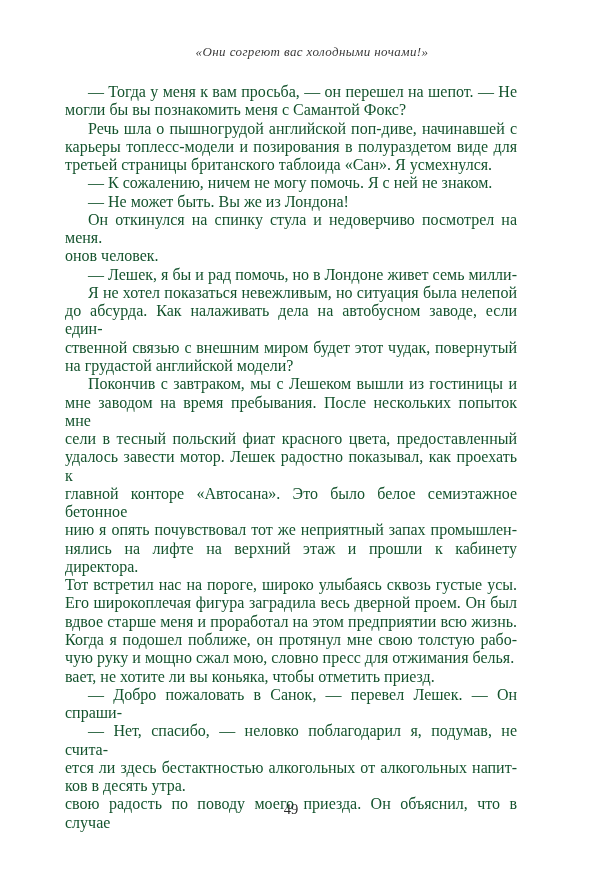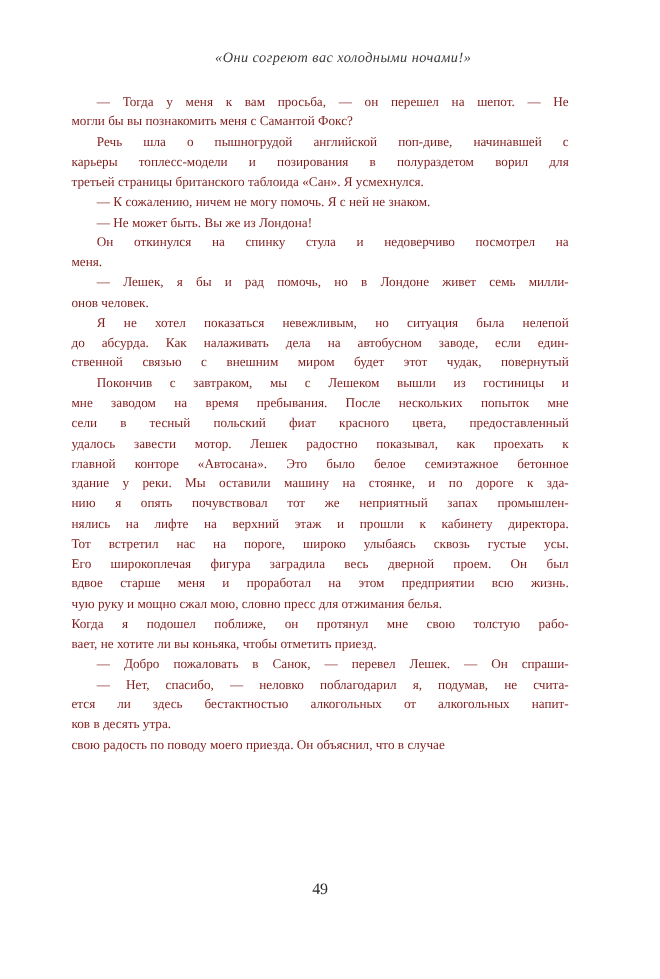--- a/index.html
+++ b/index.html
@@ -26,23 +26,23 @@
     font-style: italic;
     font-size: 13px;
     letter-spacing: 0.4px;
     color: #3a3a3a;
   }
   .text-body {
     position: absolute;
     top: 83px;
     left: 65px;
     width: 452px;
-    font-size: 12px;
+    font-size: 16px;
     line-height: 18.27px;
-    color: #7f1d1d;
+    color: #14532d;
   }
   .paragraph {
     margin: 0;
   }
   .line {
     text-align: justify;
     text-align-last: justify;
   }
   .line.last {
     text-align-last: left;
@@ -66,56 +66,56 @@
 <div class="page">
   <div class="running-header">«Они согреют вас холодными ночами!»</div>
 
   <div class="text-body">
       <div class="paragraph">
         <div class="line first">— Тогда у меня к вам просьба, — он перешел на шепот. — Не</div>
         <div class="line last">могли бы вы познакомить меня с Самантой Фокс?</div>
       </div>
       <div class="paragraph">
         <div class="line first">Речь шла о пышногрудой английской поп-диве, начинавшей с</div>
-        <div class="line">карьеры топлесс-модели и позирования в полураздетом ворил для</div>
+        <div class="line">карьеры топлесс-модели и позирования в полураздетом виде для</div>
         <div class="line last">третьей страницы британского таблоида «Сан». Я усмехнулся.</div>
       </div>
       <div class="paragraph">
         <div class="line first last">— К сожалению, ничем не могу помочь. Я с ней не знаком.</div>
       </div>
       <div class="paragraph">
         <div class="line first last">— Не может быть. Вы же из Лондона!</div>
       </div>
       <div class="paragraph">
         <div class="line first">Он откинулся на спинку стула и недоверчиво посмотрел на</div>
         <div class="line last">меня.</div>
       </div>
       <div class="paragraph">
+        <div class="line last">онов человек.</div>
         <div class="line first">— Лешек, я бы и рад помочь, но в Лондоне живет семь милли-</div>
-        <div class="line last">онов человек.</div>
       </div>
       <div class="paragraph">
         <div class="line first">Я не хотел показаться невежливым, но ситуация была нелепой</div>
         <div class="line">до абсурда. Как налаживать дела на автобусном заводе, если един-</div>
         <div class="line">ственной связью с внешним миром будет этот чудак, повернутый</div>
+        <div class="line last">на грудастой английской модели?</div>
       </div>
       <div class="paragraph">
         <div class="line first">Покончив с завтраком, мы с Лешеком вышли из гостиницы и</div>
         <div class="line">мне заводом на время пребывания. После нескольких попыток мне</div>
         <div class="line">сели в тесный польский фиат красного цвета, предоставленный</div>
         <div class="line">удалось завести мотор. Лешек радостно показывал, как проехать к</div>
         <div class="line">главной конторе «Автосана». Это было белое семиэтажное бетонное</div>
-        <div class="line">здание у реки. Мы оставили машину на стоянке, и по дороге к зда-</div>
         <div class="line">нию я опять почувствовал тот же неприятный запах промышлен-</div>
         <div class="line">нялись на лифте на верхний этаж и прошли к кабинету директора.</div>
         <div class="line">Тот встретил нас на пороге, широко улыбаясь сквозь густые усы.</div>
         <div class="line">Его широкоплечая фигура заградила весь дверной проем. Он был</div>
         <div class="line">вдвое старше меня и проработал на этом предприятии всю жизнь.</div>
+        <div class="line">Когда я подошел поближе, он протянул мне свою толстую рабо-</div>
         <div class="line last">чую руку и мощно сжал мою, словно пресс для отжимания белья.</div>
-        <div class="line">Когда я подошел поближе, он протянул мне свою толстую рабо-</div>
       </div>
       <div class="paragraph">
         <div class="line last">вает, не хотите ли вы коньяка, чтобы отметить приезд.</div>
         <div class="line first">— Добро пожаловать в Санок, — перевел Лешек. — Он спраши-</div>
       </div>
       <div class="paragraph">
         <div class="line first">— Нет, спасибо, — неловко поблагодарил я, подумав, не счита-</div>
         <div class="line">ется ли здесь бестактностью алкогольных от алкогольных напит-</div>
         <div class="line last">ков в десять утра.</div>
       </div>

